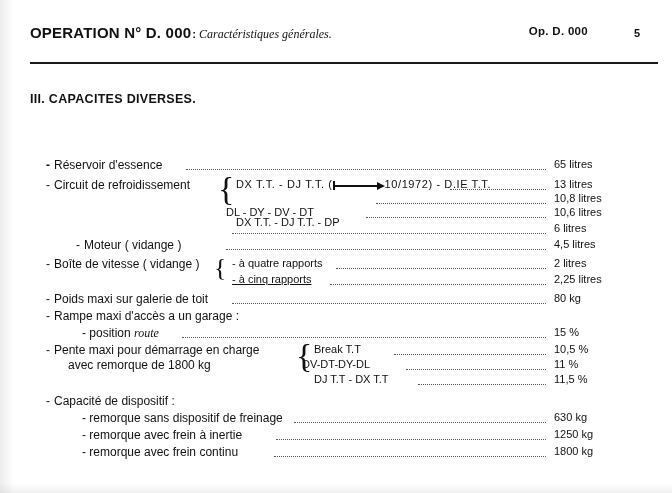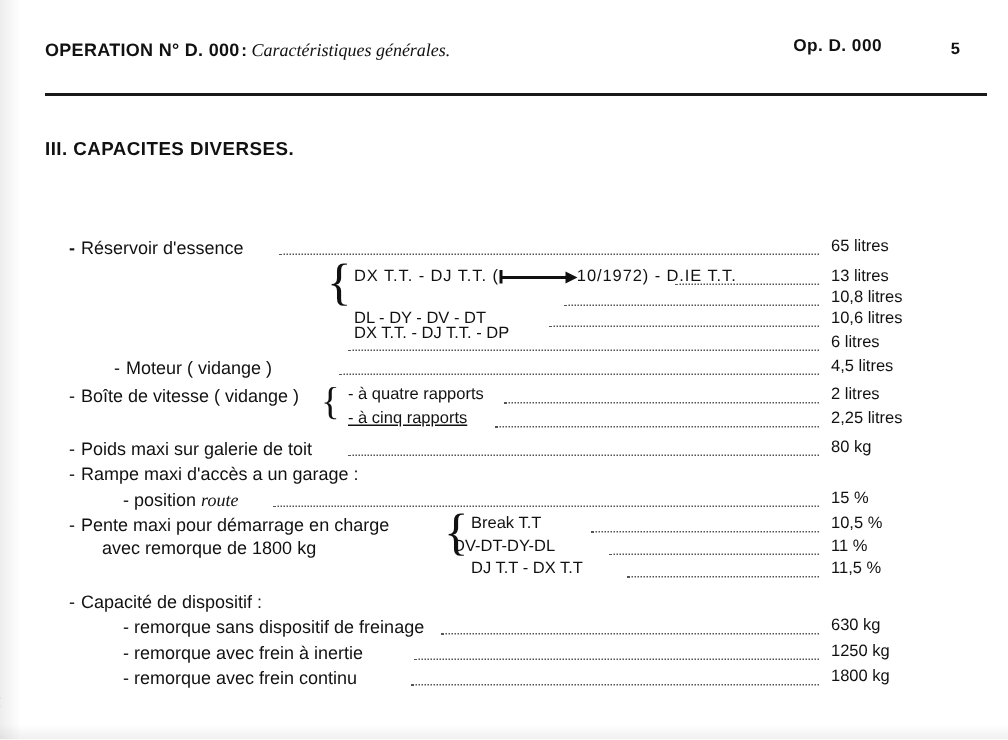--- a/index.html
+++ b/index.html
@@ -24,21 +24,21 @@
 
   
   .header {
     position: absolute;
     left: 30px;
     top: 24px;
     right: 24px;
     height: 26px;
   }
   .hdr-op {
-    font-size: 12px;
+    font-size: 15px;
     font-weight: bold;
     letter-spacing: 0.2px;
     display: inline;
   }
   .hdr-colon {
     font-size: 11.5px;
     font-weight: bold;
     display: inline;
     margin: 0 3px 0 1px;
   }
@@ -234,34 +234,35 @@
 
   <div class="list">
 
     <div class="row" style="height:20px;">
       <span class="label bolddash"><span class="dash">-</span><span>Réservoir d'essence</span></span>
       <span class="dots" style="left:140px; right:100px;"></span>
       <span class="value">65 litres</span>
     </div>
 
     <div class="row" style="height:14px;">
+      <span class="label"><span class="dash">-</span><span>Circuit de refroidissement</span></span>
       <span class="brace big" style="left:172px; top:-4px;">{</span>
       <span class="sub" style="left:190px; top:0;"><span class="mono-sp">DX  T.T. - DJ  T.T. (</span><span class="arrow-wrap"><span class="bar"></span><span class="shaft"></span><span class="head"></span></span><span class="mono-sp">10/1972) - D.IE  T.T.</span></span>
       <span class="dots" style="left:404px; right:100px;"></span>
       <span class="value">13 litres</span>
     </div>
 
     <div class="row" style="height:14px;">
       <span class="sub mono-sp" style="left:190px; top:0;margin-top:24px;">DX  T.T. - DJ  T.T. - DP</span>
       <span class="dots" style="left:330px; right:100px;"></span>
       <span class="value">10,8 litres</span>
     </div>
 
     <div class="row" style="height:16px;">
-      <span class="sub mono-sp" style="left:190px; top:0;">DL - DY - DV - DT</span>
+      <span class="sub mono-sp" style="left:180px; top:0;">DL - DY - DV - DT</span>
       <span class="dots" style="left:320px; right:100px;"></span>
       <span class="value">10,6 litres</span>
     </div>
 
     <div class="row" style="height:16px;">
       <span class="dots" style="left:186px; right:100px;"></span>
       <span class="value">6 litres</span>
     </div>
 
     <div class="row" style="height:19px;margin-left:30px;">

